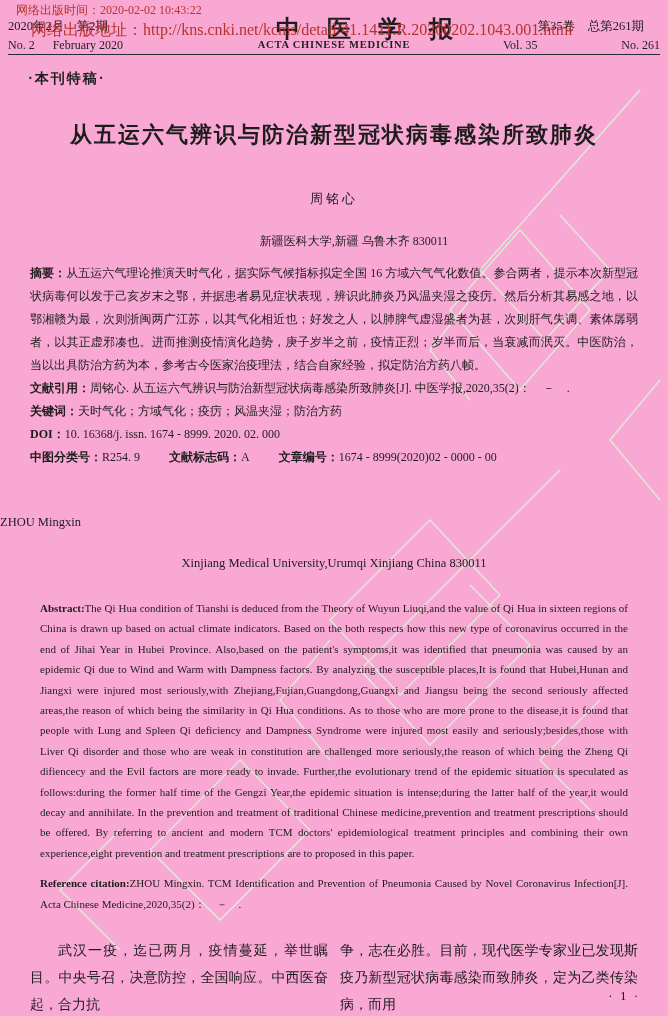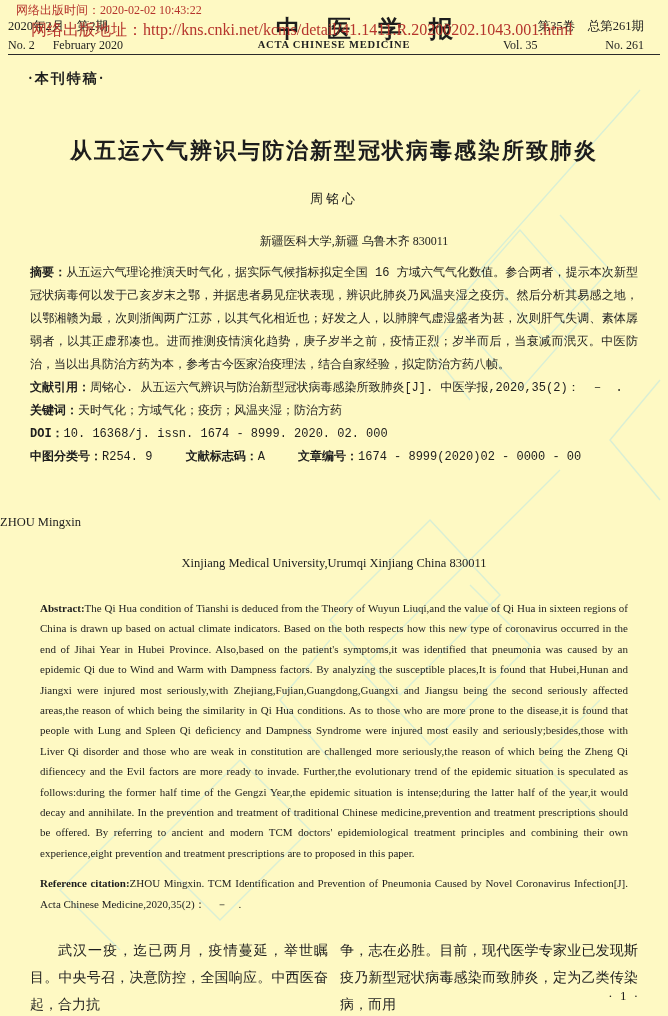--- a/index.html
+++ b/index.html
@@ -1,44 +1,44 @@
 <!DOCTYPE html>
 <html><head>
 <meta charset="utf-8">
 <style>
   html,body { margin:0; padding:0; background:#ffffff; }
   .page {
-    position:relative; width:668px; height:1016px; background:#fef9c3;
+    position:relative; width:668px; height:1016px; background:#f9a8d4;
     font-family:"Liberation Serif","DejaVu Serif",serif; color:#1d1d1d; overflow:hidden;
   }
   .abs { position:absolute; }
   .watermark { position:absolute; left:0; top:0; z-index:0; }
   .z { z-index:1; }
 
   
   .hdr-red1 { top:2px; left:16px; font-size:12px; color:#b5342c; z-index:3; }
   .hdr-issue-cn { top:18px; left:8px; font-size:12.5px; z-index:1; }
   .hdr-journal-cn { top:13px; left:276px; font-size:24px; font-weight:bold; letter-spacing:27px; white-space:nowrap; z-index:2; }
   .hdr-vol-cn { top:18px; right:24px; font-size:12.5px; z-index:1; }
   .hdr-red2 { top:20px; left:31px; font-size:16px; color:#b5342c; z-index:3; white-space:nowrap; }
   .hdr-en-left { top:38px; left:8px; font-size:12px; }
   .hdr-en-left .month { margin-left:18px; }
   .hdr-en-center { top:39px; left:0; right:0; text-align:center; font-size:10.5px; font-weight:700; letter-spacing:0.8px; }
   .hdr-vol-en { top:38px; left:503px; font-size:12px; }
-  .hdr-no-en { top:38px; right:24px; font-size:12px; }
+  .hdr-no-en { top:38px; right:8px; font-size:12px; }
   .hdr-rule { top:54px; left:8px; right:8px; border-top:1.6px solid #2b2b2b; }
 
   .section-label { top:70px; left:28px; font-size:14px; font-weight:bold; letter-spacing:2px; }
 
-  .title-cn { top:120px; left:0; right:0; margin:16px; text-align:center; font-size:22px; font-weight:bold; letter-spacing:2px; }
+  .title-cn { top:120px; left:0; right:0; margin:0; text-align:center; font-size:22px; font-weight:bold; letter-spacing:2px; }
   .author-cn { top:190px; left:0; right:0; text-align:center; font-size:13px; letter-spacing:3px; }
   .affil-cn { top:233px; left:0; right:0; text-align:center; font-size:12px;padding-left:40px; }
 
   .meta-cn { top:262px; left:30px; right:30px; font-size:12px; line-height:23px; text-align:justify; }
-  .meta-cn p { margin:0;font-family:Liberation Mono, monospace; }
+  .meta-cn p { margin:0; }
   .lbl { font-weight:bold; }
 
   .clc-row .pair { display:inline-block; margin-right:26px; }
   .clc-row .pair:last-child { margin-right:0; }
 
   .title-en { top:472px; left:0; right:0; margin:0; text-align:center; font-size:14.5px; font-weight:bold; }
   .author-en { top:515px; left:0; right:0; text-align:left; font-size:12.5px; }
   .affil-en { top:556px; left:0; right:0; text-align:center; font-size:12.5px; }
 
   .meta-en { top:588px; left:30px; right:30px; font-size:11px; line-height:20.4px; text-align:justify; }

